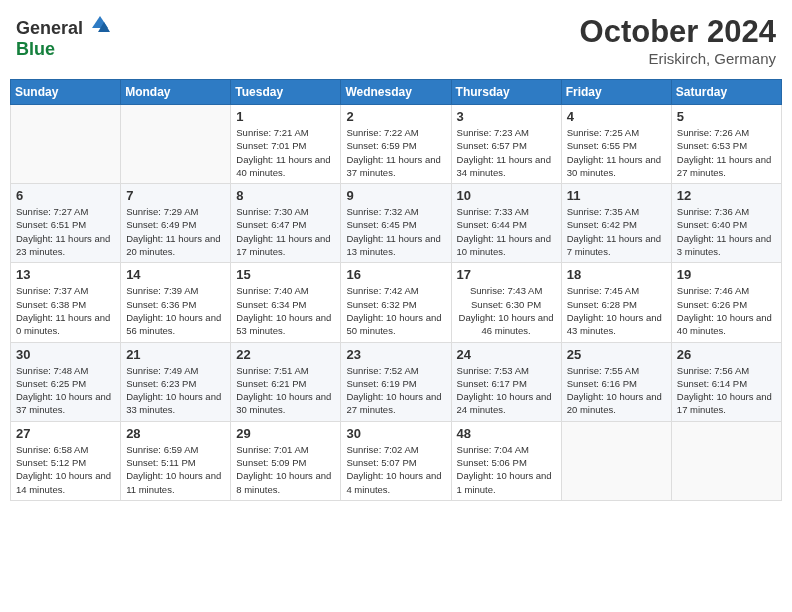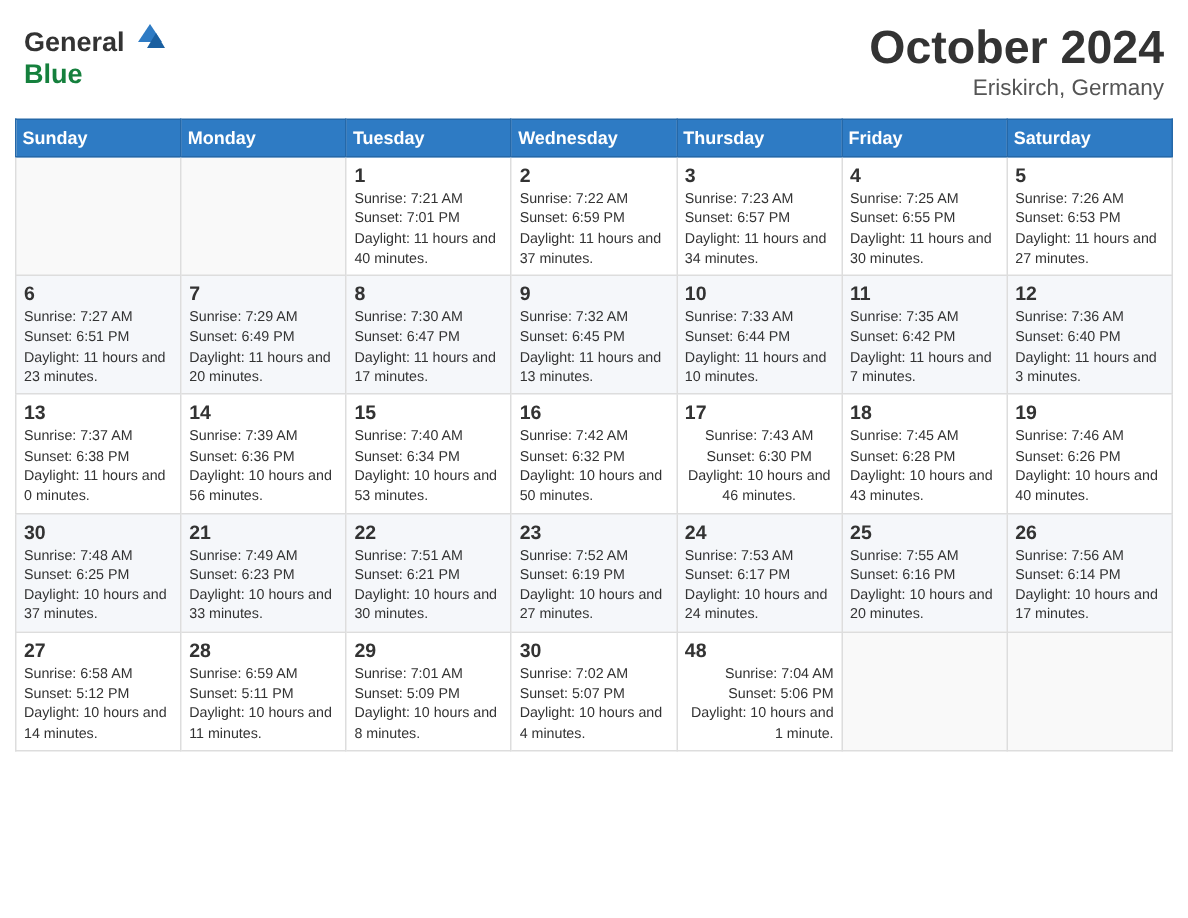--- a/index.html
+++ b/index.html
@@ -313,21 +313,21 @@
 Daylight: 10 hours and 8 minutes.</div>
         </td>
         <td>
           <span class="day-number">30</span>
           <div class="day-detail" style="white-space: pre-line;">Sunrise: 7:02 AM
 Sunset: 5:07 PM
 Daylight: 10 hours and 4 minutes.</div>
         </td>
         <td>
           <span class="day-number">48</span>
-          <div class="day-detail" style="white-space: pre-line; text-align: right;">Sunrise: 7:04 AM
+          <div class="day-detail" style="white-space: pre-line;">Sunrise: 7:04 AM
 Sunset: 5:06 PM
 Daylight: 10 hours and 1 minute.</div>
         </td>
         <td class="empty-cell"></td>
         <td class="empty-cell"></td>
       </tr>
     </tbody>
 </table>
 
 </body></html>

